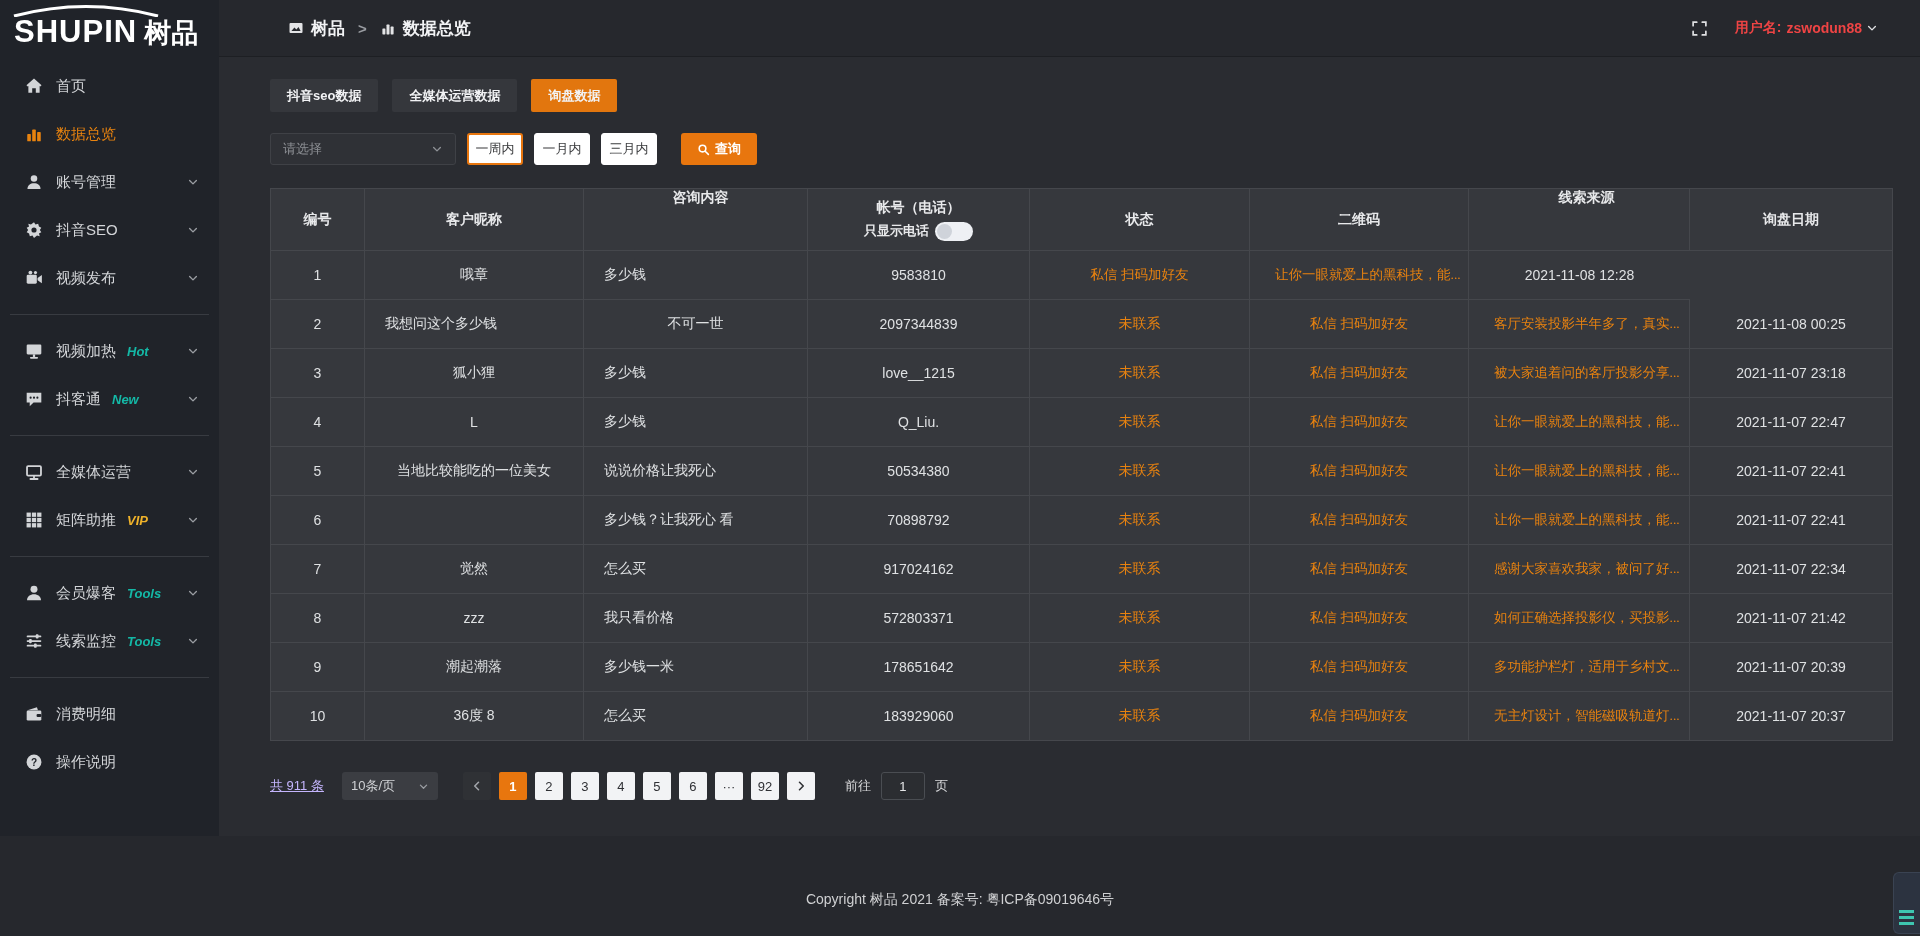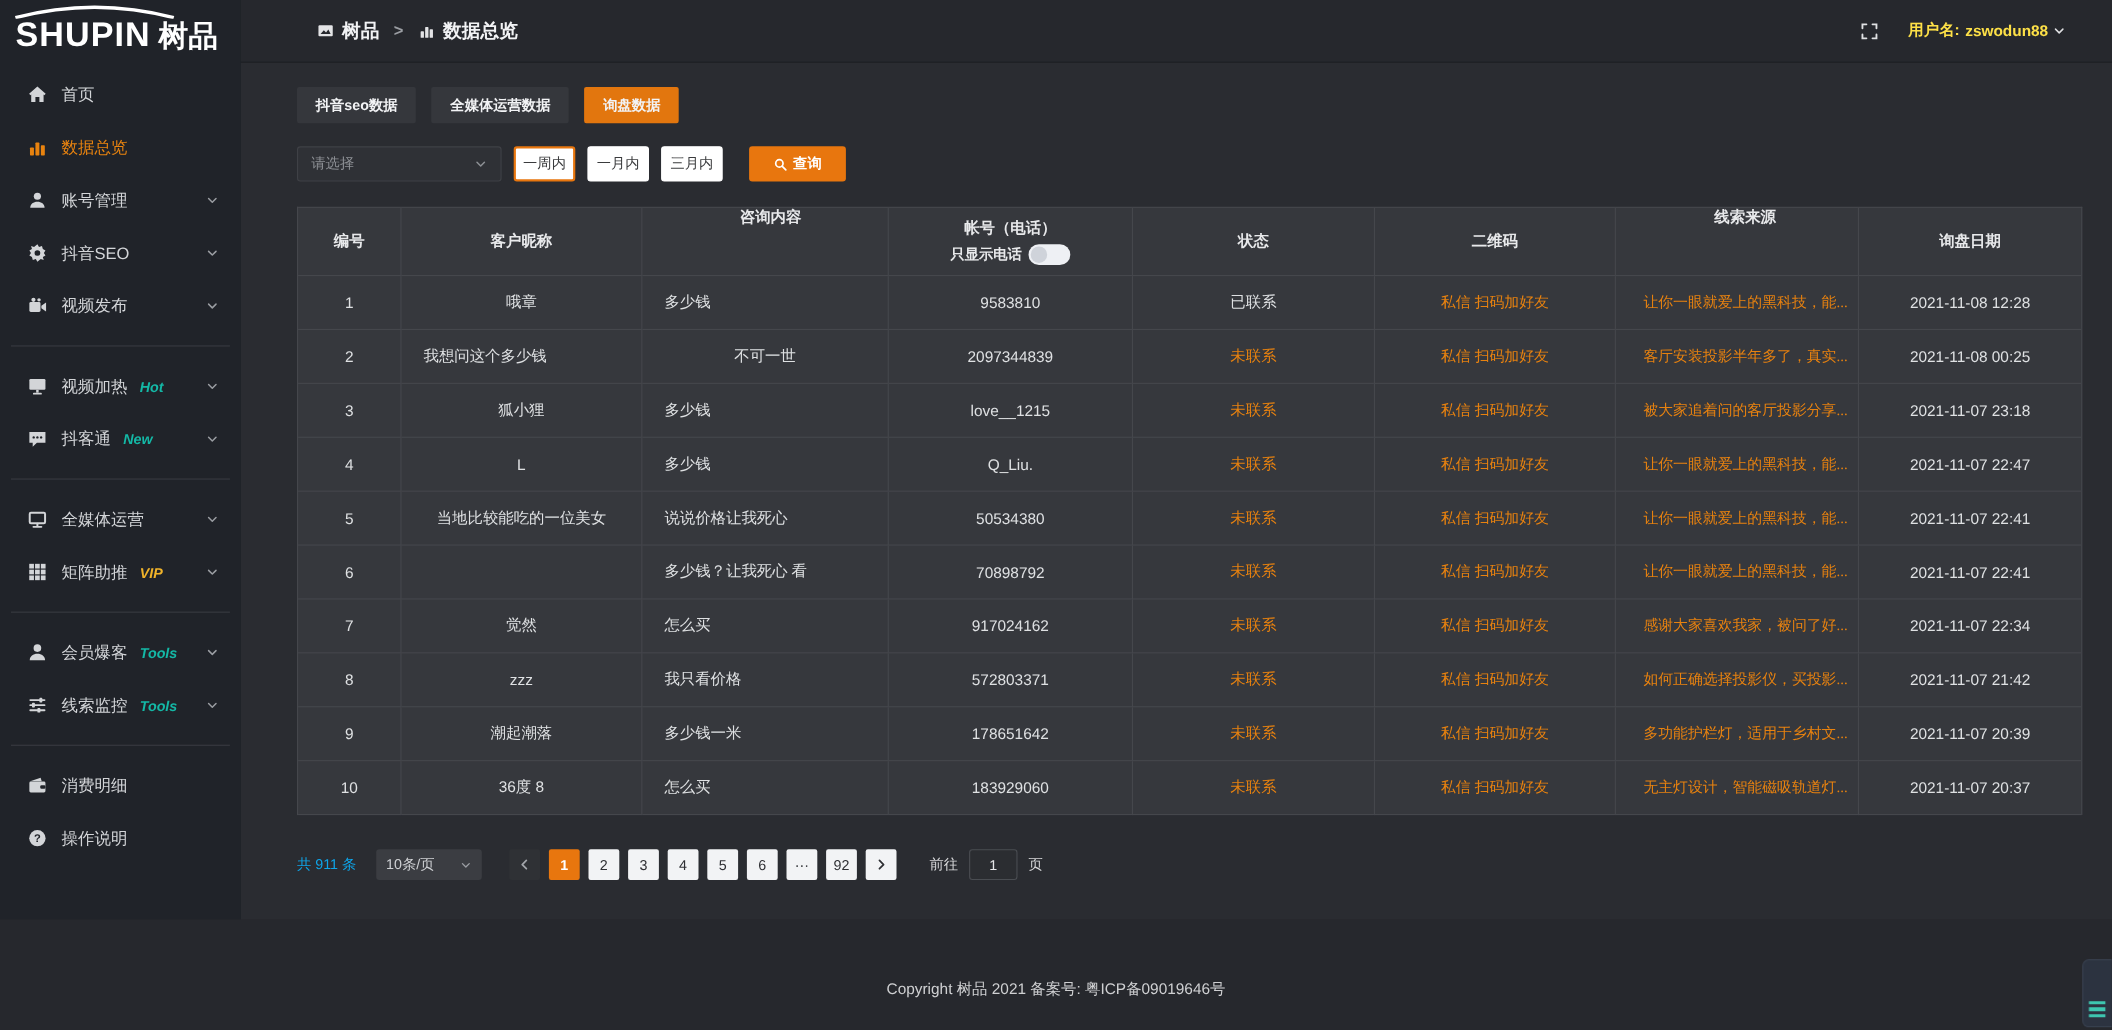--- a/index.html
+++ b/index.html
@@ -32,21 +32,21 @@
   .topbar { height:57px; flex-shrink:0; background:#26282d; border-bottom:1px solid #1d1f23;
     display:flex; align-items:center; padding:0 42px 0 69px; }
   .crumb { display:flex; align-items:center; color:#f2f3f5; }
   .crumb-ico { width:16px; height:16px; display:inline-flex; margin-right:7px; color:#e3e4e6; }
   .crumb-ico svg { width:100%; height:100%; }
   .crumb-label { font-size:17px; font-weight:bold; }
   .crumb-sep { color:#9a9da2; font-size:15px; font-weight:bold; margin:0 13px; }
   .topbar-right { margin-left:auto; display:flex; align-items:center; }
   .fs-ico { width:17px; height:17px; color:#dfe0e2; display:inline-flex; margin-right:27px; cursor:pointer; }
   .fs-ico svg { width:100%; height:100%; }
-  .username { font-size:14px; font-weight:bold; color:#fde047; cursor:pointer; display:flex; align-items:center; }
+  .username { font-size:14px; font-weight:bold; color:#ef4444; cursor:pointer; display:flex; align-items:center; }
   .username .uv { margin-left:5px; }
   .u-chev { width:12px; height:12px; display:inline-flex; color:#dfe0e2; margin-left:4px; }
   .u-chev svg { width:100%; height:100%; }
 
   
   .content { padding:0 27px 0 51px; flex:1; }
   .tabs { margin-top:22px; display:flex; gap:14px; }
   .tab { height:33px; padding:0 17px; background:#35373c; color:#f2f3f5; font-size:13px; font-weight:bold;
     display:flex; align-items:center; border-radius:2px; cursor:pointer; }
   .tab.active { background:#e2760e; }
@@ -54,21 +54,21 @@
   .filters { margin-top:21px; display:flex; align-items:center; }
   .select { width:186px; height:32px; background:#2f3136; border:1px solid #3f4146; border-radius:3px;
     display:flex; align-items:center; justify-content:space-between; padding:0 12px; cursor:pointer; }
   .select .ph { color:#8d9095; font-size:13px; }
   .sel-chev { width:12px; height:12px; color:#8d9095; display:inline-flex; }
   .sel-chev svg { width:100%; height:100%; }
   .range-btn { width:56px; height:32px; margin-left:11px; background:#fff; color:#3a3b3d; font-size:13px;
     border-radius:3px; display:flex; align-items:center; justify-content:center; cursor:pointer; border:1px solid #fff; }
   .range-btn:first-of-type { margin-left:12px; }
   .range-btn.active { border:2px solid #e8760e; }
-  .search-btn { width:88px; height:32px; margin-left:24px; background:#e8760e; color:#fff; font-size:13px; font-weight:bold;
+  .search-btn { width:76px; height:32px; margin-left:24px; background:#e8760e; color:#fff; font-size:13px; font-weight:bold;
     border-radius:3px; display:flex; align-items:center; justify-content:center; gap:5px; cursor:pointer; }
   .search-btn .ico { width:13px; height:13px; display:inline-flex; }
   .search-btn .ico svg { width:100%; height:100%; }
 
   
   .table { margin-top:23px; background:#36383d; border:1px solid #45474c; border-bottom:none; width:1623px; }
   .trow, .thead { display:grid; grid-template-columns:94px 219px 224px 222px 220px 219px 221px 202px; }
   .th, .td { border-right:1px solid #45474c; border-bottom:1px solid #45474c;
     display:flex; align-items:center; justify-content:center; text-align:center; overflow:hidden; }
   .th:last-child, .td:last-child { border-right:none; }
@@ -77,21 +77,21 @@
   .c-content, .c-source { justify-content:flex-start; text-align:left; padding:0 10px 0 20px;font-family:Liberation Serif, serif; }
   .c-source { padding-left:25px; }
   .link { color:#e8820f; cursor:pointer; font-size:13.5px; white-space:nowrap; }
   .td.orange { color:#e8820f; }
   .toggle-line { display:flex; align-items:center; gap:6px; margin-top:5px; font-size:13px; font-weight:bold; color:#e8e9eb; }
   .switch { width:38px; height:19px; border-radius:10px; background:#eef0f4; position:relative; cursor:pointer; display:inline-block; }
   .switch .knob { position:absolute; top:2px; left:2px; width:15px; height:15px; border-radius:50%; background:#cfd3da; }
 
   
   .pagination { margin-top:31px; display:flex; align-items:center; }
-  .pg-total { font-size:13px; color:#0ea5e9; margin-right:18px; }
+  .pg-total { font-size:13px; color:#c4b5fd; margin-right:18px;text-decoration:underline; }
   .pg-size { width:96px; height:28px; background:#3b3d42; border-radius:3px; color:#cfd1d4; font-size:13px;
     display:flex; align-items:center; justify-content:space-between; padding:0 9px; cursor:pointer; margin-right:25px; }
   .pg-size .sel-chev { width:11px; height:11px; color:#9a9da2; }
   .pg-btn { min-width:28px; height:28px; margin-right:8px; border-radius:2px; background:#f2f3f5; color:#2f3034;
     font-size:13px; display:flex; align-items:center; justify-content:center; cursor:pointer; padding:0 4px; }
   .pg-btn.active { background:#e8760e; color:#fff; font-weight:bold; }
   .pg-prev { background:#2f3135; color:#a2a5aa; }
   .pg-arrow { width:12px; height:12px; display:inline-flex; }
   .pg-arrow svg { width:100%; height:100%; }
   .pg-goto { display:flex; align-items:center; margin-left:22px; font-size:13px; color:#d6d7d9; }
@@ -432,21 +432,20 @@
             <div class="th">二维码</div>
             <div class="th c-source">线索来源</div>
             <div class="th">询盘日期</div>
           </div>
 
             <div class="trow">
               <div class="td">1</div>
               <div class="td">哦章</div>
               <div class="td c-content">多少钱</div>
               <div class="td">9583810</div>
-              <div class="td">已联系</div>
               <div class="td">
                 <span class="link">私信 扫码加好友</span>
               </div>
               <div class="td c-source">
                 <span class="link">让你一眼就爱上的黑科技，能...</span>
               </div>
               <div class="td">2021-11-08 12:28</div>
             </div>
 
             <div class="trow">

